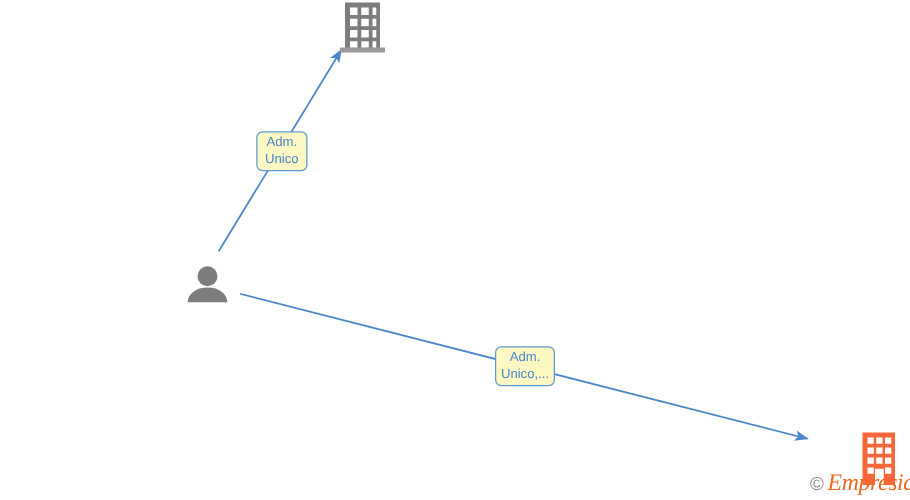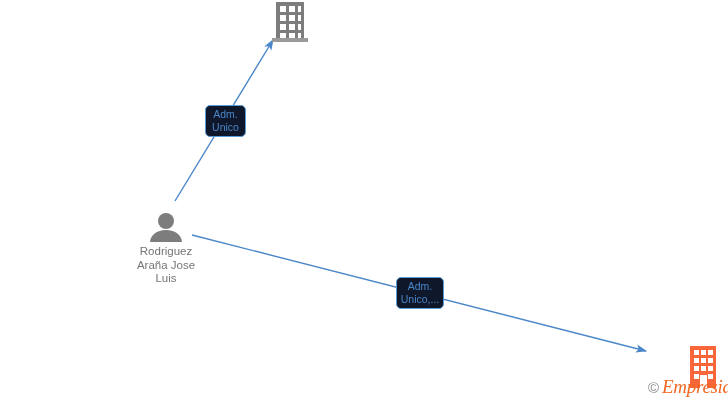--- a/index.html
+++ b/index.html
@@ -61,21 +61,21 @@
     font-family: "Liberation Sans", sans-serif;
     white-space: pre-line;
   }
 
   
   .edge-label {
     position: absolute;
     box-sizing: border-box;
     border: 1px solid #5b9bd5;
     border-radius: 5px;
-    background: #0f172a;
+    background: #fef9c3;
     color: #4a86c8;
     font-size: 10.5px;
     line-height: 13px;
     font-family: "Liberation Sans", sans-serif;
     text-align: center;
     display: flex;
     flex-direction: column;
     align-items: center;
     justify-content: center;
     white-space: pre-line;
@@ -174,23 +174,20 @@
         <rect x="34" y="33" width="3" height="5"></rect>
       </g>
     </svg>
   </div>
 
   <div class="person-node">
     <svg class="person-icon" viewBox="0 0 36 30" xmlns="http://www.w3.org/2000/svg">
       <circle cx="18" cy="9" r="8" fill="#7d7d7d"></circle>
       <path d="M18 18 C8.5 18 2.5 23 2 30 L34 30 C33.5 23 27.5 18 18 18 Z" fill="#7d7d7d"></path>
     </svg>
-    <div class="person-label">Rodriguez
-Araña Jose
-Luis</div>
   </div>
 
   <div class="edge-label" id="edge-label-1">Adm.
 Unico</div>
 
   <div class="edge-label" id="edge-label-2">Adm.
 Unico,...</div>
 
   <div class="watermark">
     <svg class="wm-building" viewBox="0 0 30 44" xmlns="http://www.w3.org/2000/svg">

